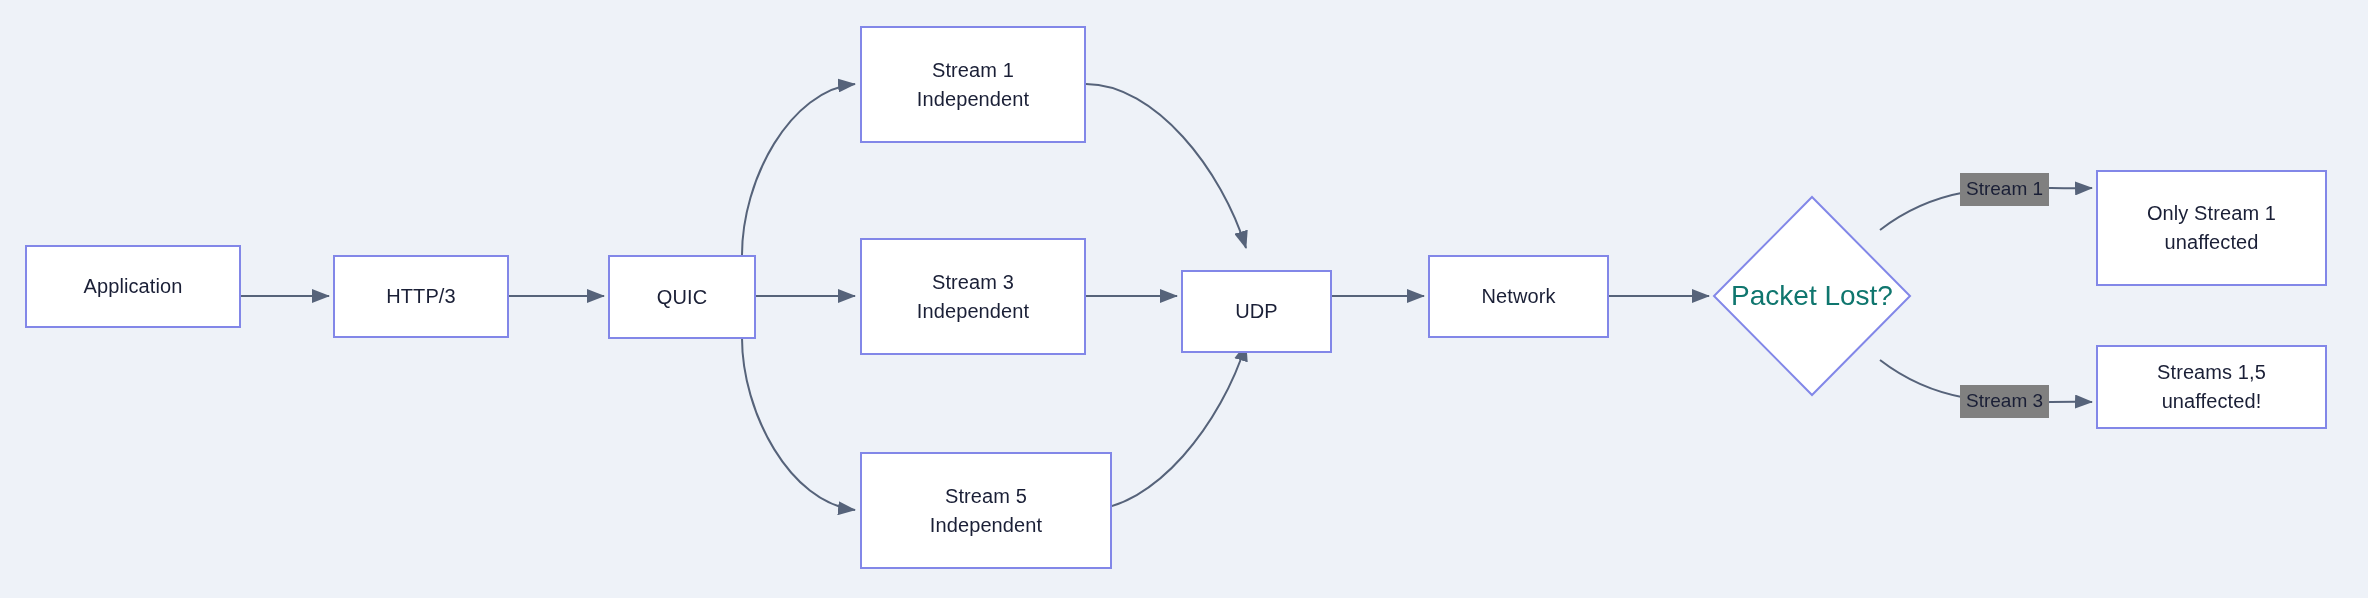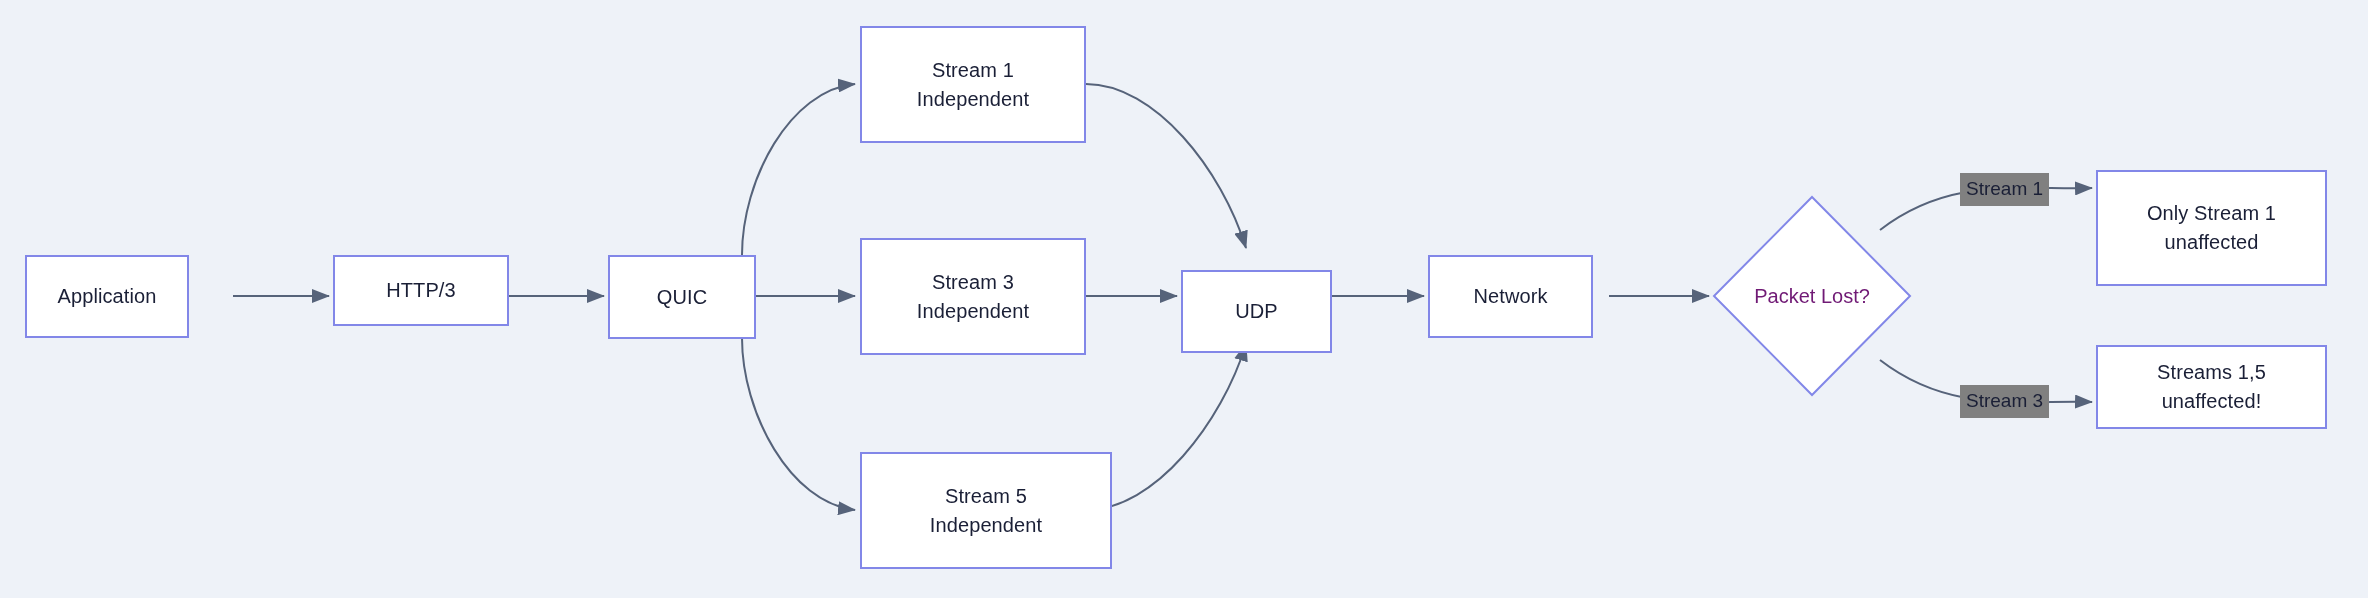--- a/index.html
+++ b/index.html
@@ -57,22 +57,22 @@
   }
   .diamond-label {
     position: absolute;
     left: 0;
     top: 0;
     width: 100%;
     height: 100%;
     display: flex;
     align-items: center;
     justify-content: center;
-    color: #701a75;
-    font-size: 20px;
+    color: #0f766e;
+    font-size: 28px;
     text-align: center;
     white-space: nowrap;
   }
   
   .edge-label {
     position: absolute;
     background: #808080;
     color: #1a1f36;
     font-size: 19px;
     line-height: 1.35;
@@ -111,25 +111,25 @@
 
     <line x1="1328" y1="296" x2="1424" y2="296" stroke="#56637a" stroke-width="2" marker-end="url(#arrowhead)"></line>
 
     <line x1="1609" y1="296" x2="1709" y2="296" stroke="#56637a" stroke-width="2" marker-end="url(#arrowhead)"></line>
 
     <path d="M 1880 230 C 1950 176, 2020 190, 2092 188" fill="none" stroke="#56637a" stroke-width="2" marker-end="url(#arrowhead)"></path>
 
     <path d="M 1880 360 C 1950 414, 2020 400, 2092 402" fill="none" stroke="#56637a" stroke-width="2" marker-end="url(#arrowhead)"></path>
   </svg>
 
-  <div class="node" style="left:25px; top:255px; width:164px; height:83px;">
+  <div class="node" style="left:25px; top:245px; width:216px; height:83px;">
     <span>Application</span>
   </div>
 
-  <div class="node" style="left:333px; top:255px; width:176px; height:71px;">
+  <div class="node" style="left:333px; top:255px; width:176px; height:83px;">
     <span>HTTP/3</span>
   </div>
 
   <div class="node" style="left:608px; top:255px; width:148px; height:84px;">
     <span>QUIC</span>
   </div>
 
   <div class="node" style="left:860px; top:26px; width:226px; height:117px;">
     <span>Stream 1</span>
     <span class="line2">Independent</span>
@@ -142,21 +142,21 @@
 
   <div class="node" style="left:860px; top:452px; width:252px; height:117px;">
     <span>Stream 5</span>
     <span class="line2">Independent</span>
   </div>
 
   <div class="node" style="left:1181px; top:270px; width:151px; height:83px;">
     <span>UDP</span>
   </div>
 
-  <div class="node" style="left:1428px; top:255px; width:165px; height:83px;">
+  <div class="node" style="left:1428px; top:255px; width:181px; height:83px;">
     <span>Network</span>
   </div>
 
   <div class="diamond-wrap" style="left:1712px; top:195px; width:200px; height:202px;">
     <svg class="diamond-shape" viewBox="0 0 200 202" xmlns="http://www.w3.org/2000/svg" preserveAspectRatio="none">
       <polygon points="100,2 198,101 100,200 2,101" fill="#ffffff" stroke="#8287e8" stroke-width="2"></polygon>
     </svg>
     <div class="diamond-label">Packet Lost?</div>
   </div>
 

